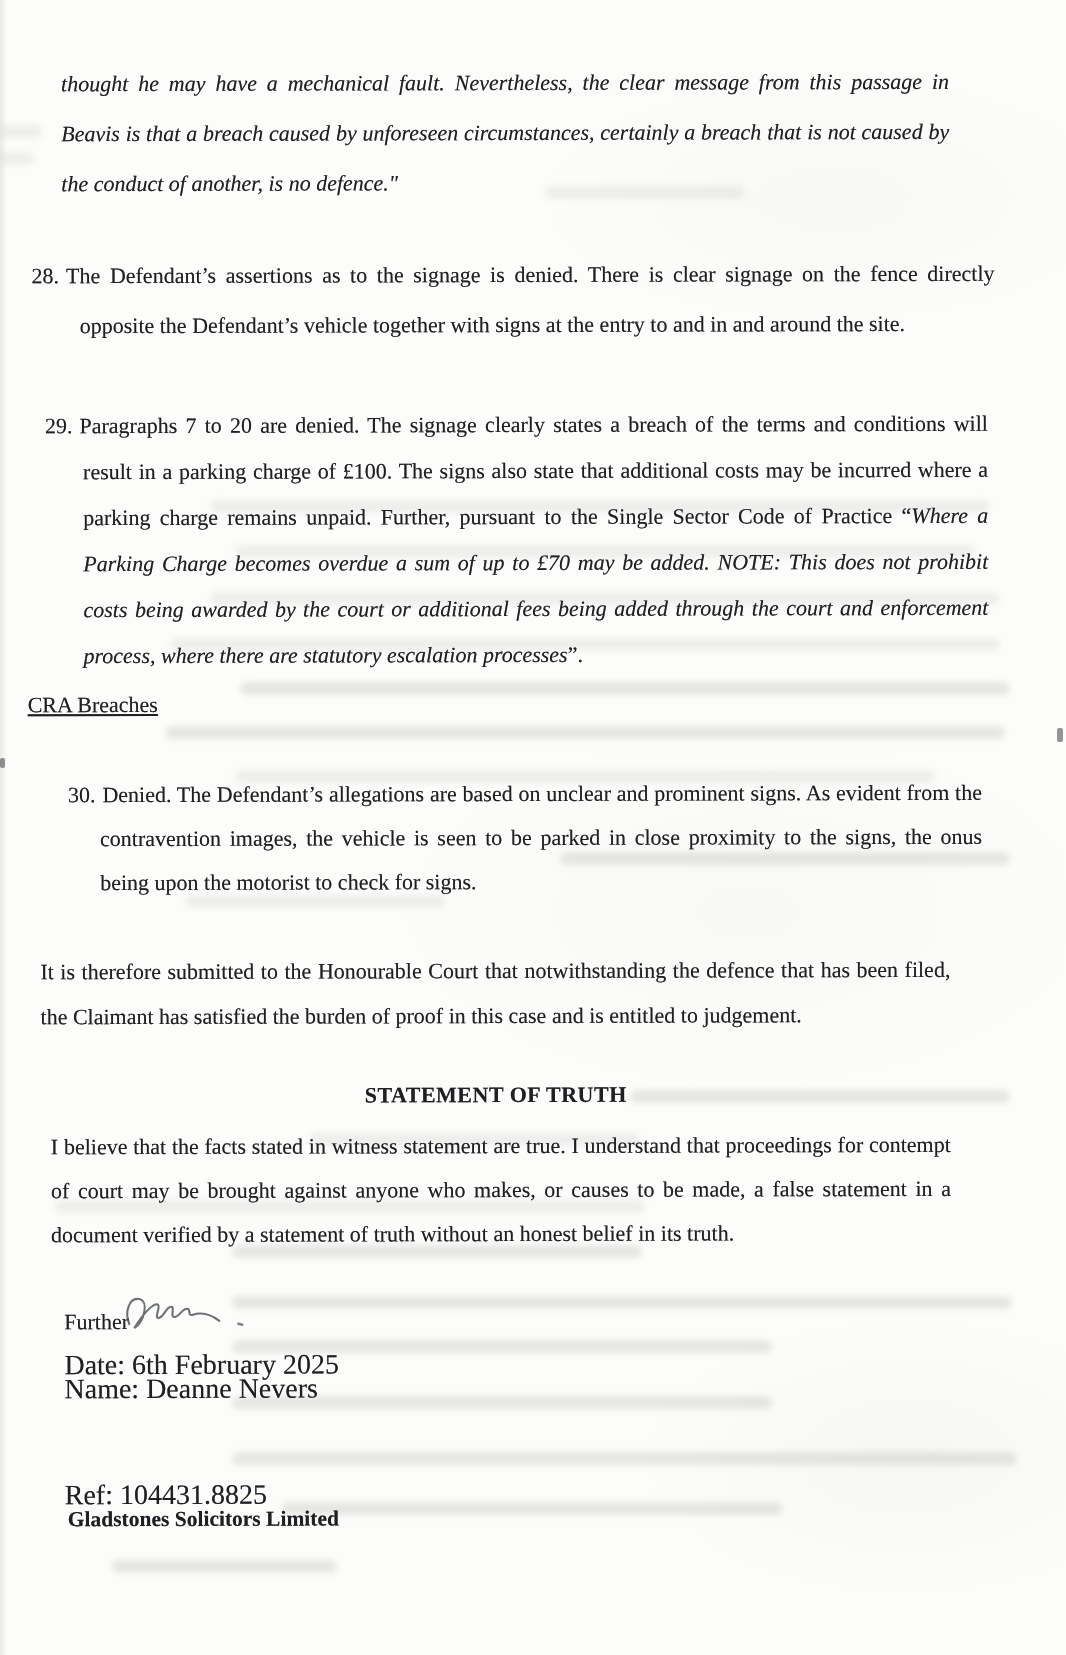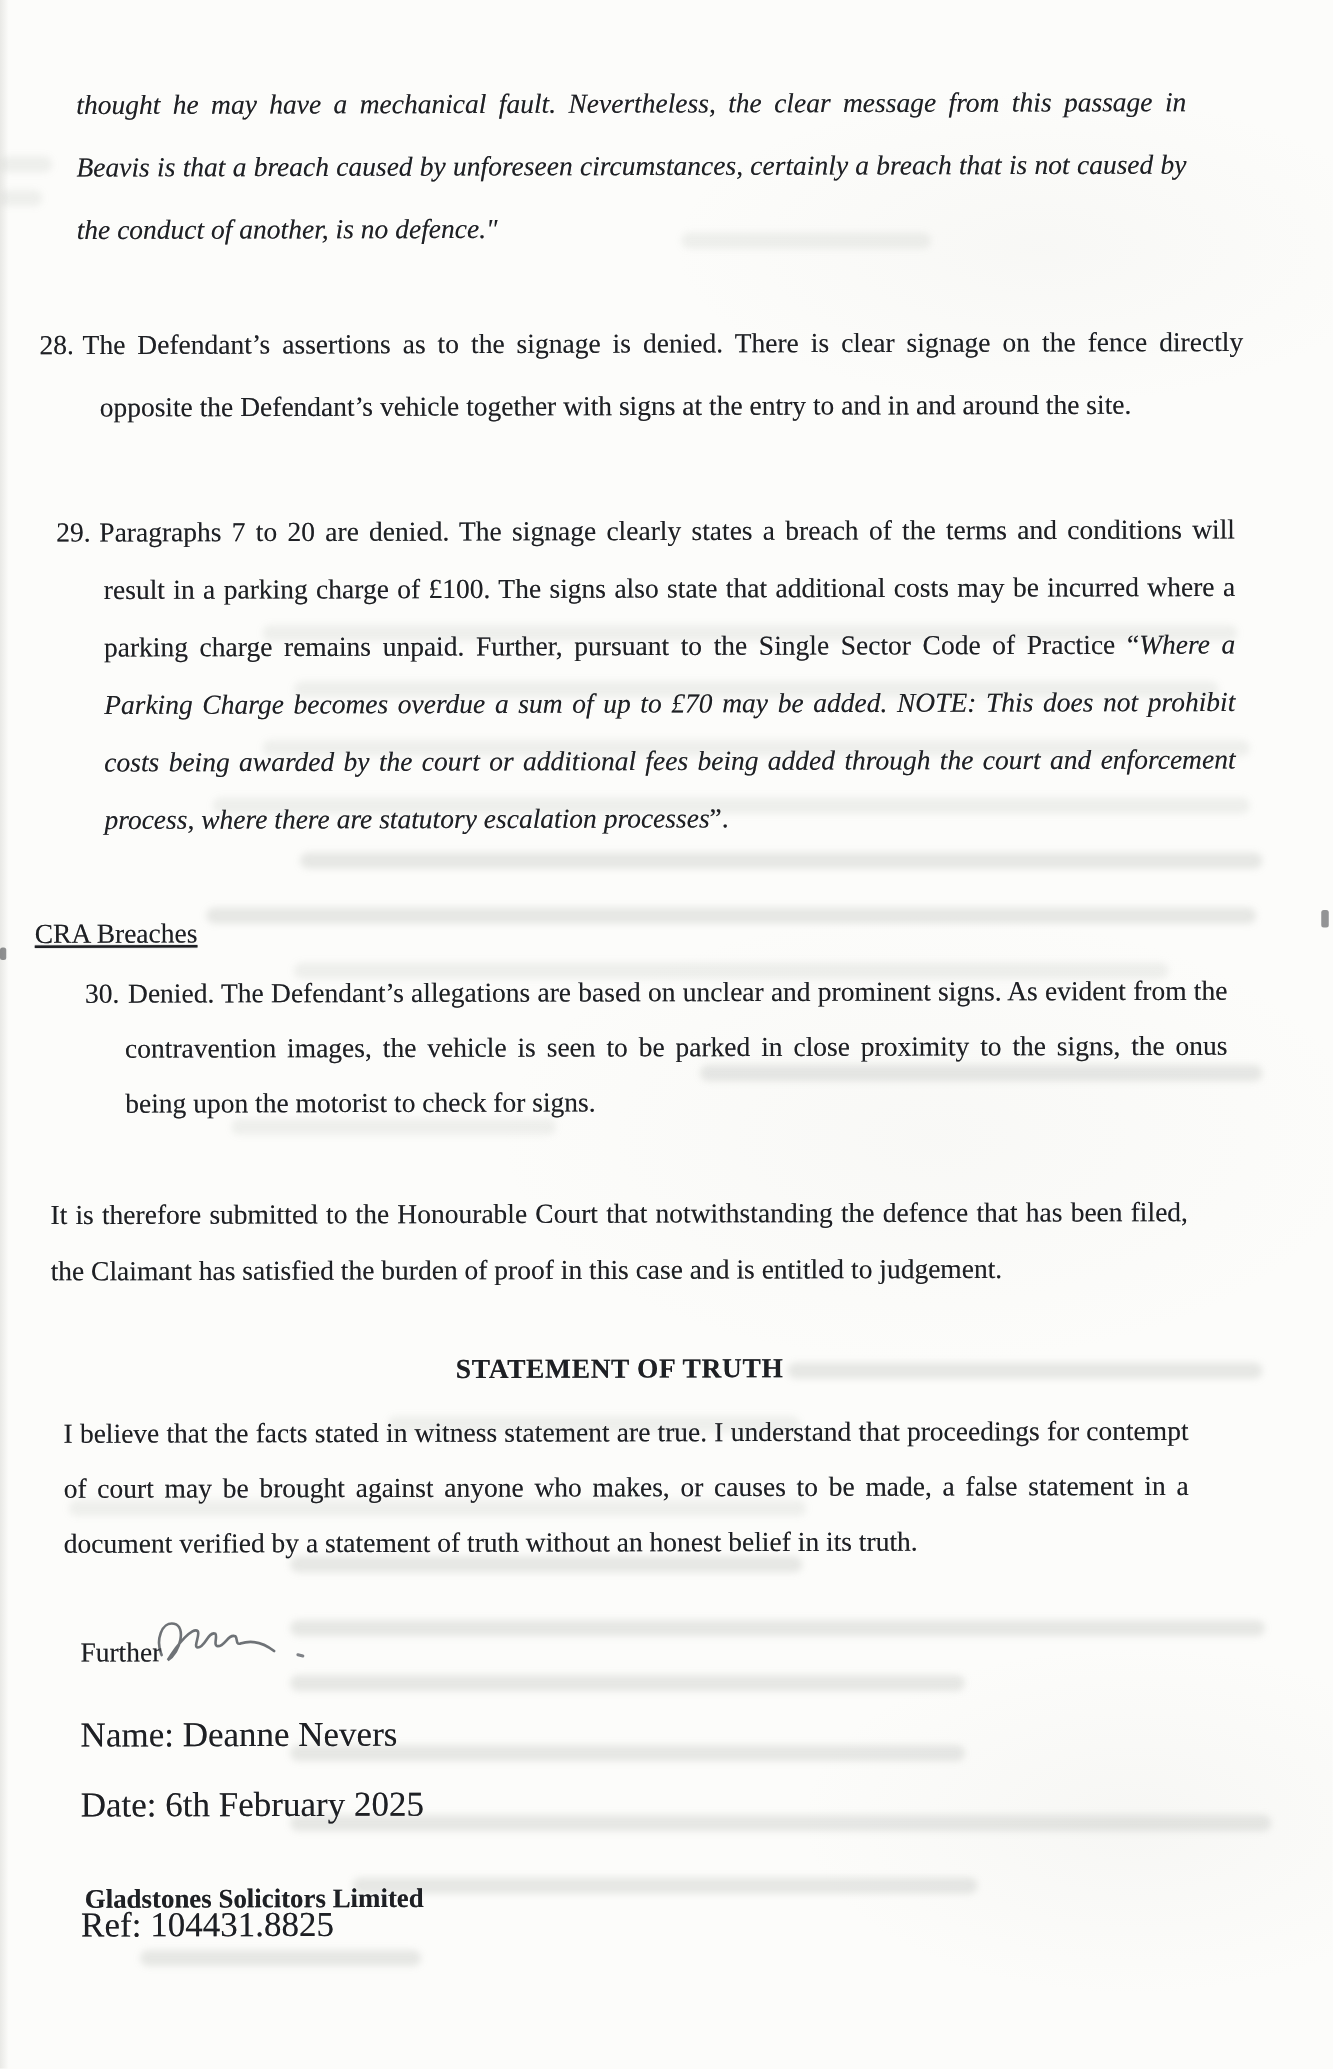--- a/index.html
+++ b/index.html
@@ -40,21 +40,21 @@
   }
   .para28{
     left:33px;top:250px;width:915px;line-height:50px;
     padding-left:48px;text-indent:-48px;
   }
   .para29{
     left:46px;top:402px;width:905px;line-height:46px;
     padding-left:38px;text-indent:-38px;
   }
   .section-heading{
-    left:28px;top:733px;font-size:22px;font-weight:normal;
+    left:28px;top:691px;font-size:22px;font-weight:normal;
     text-decoration:underline;
     text-shadow:0 0 0.5px rgba(30,30,38,0.55);
     position:absolute;
   }
   .para30{
     left:68px;top:772px;width:882px;line-height:44px;
     padding-left:32px;text-indent:-32px;
   }
   .submission{
     left:40px;top:948px;width:910px;line-height:45px;
@@ -74,22 +74,22 @@
     text-shadow:0 0 0.5px rgba(30,30,38,0.55);
   }
   .sig-svg{
     position:absolute;left:112px;top:1283px;
   }
   .meta-line{
     position:absolute;left:63px;font-size:28px;
     text-shadow:0 0 0.5px rgba(30,30,38,0.55);
   }
   .meta-name{top:1372px;}
-  .meta-date{top:1428px;}
-  .meta-ref{top:1478px;margin-top:46px;}
+  .meta-date{top:1348px;}
+  .meta-ref{top:1478px;}
   .firm{top:1506px;left:66px;font-weight:bold;font-size:21.5px;}
   
   .ghost{
     position:absolute;height:13px;border-radius:7px;
     background:rgba(125,130,122,0.17);
     filter:blur(3px);
   }
   .ghost.lighter{background:rgba(130,135,128,0.11);}
   .tick{
     position:absolute;background:rgba(60,62,66,0.55);border-radius:2px;

